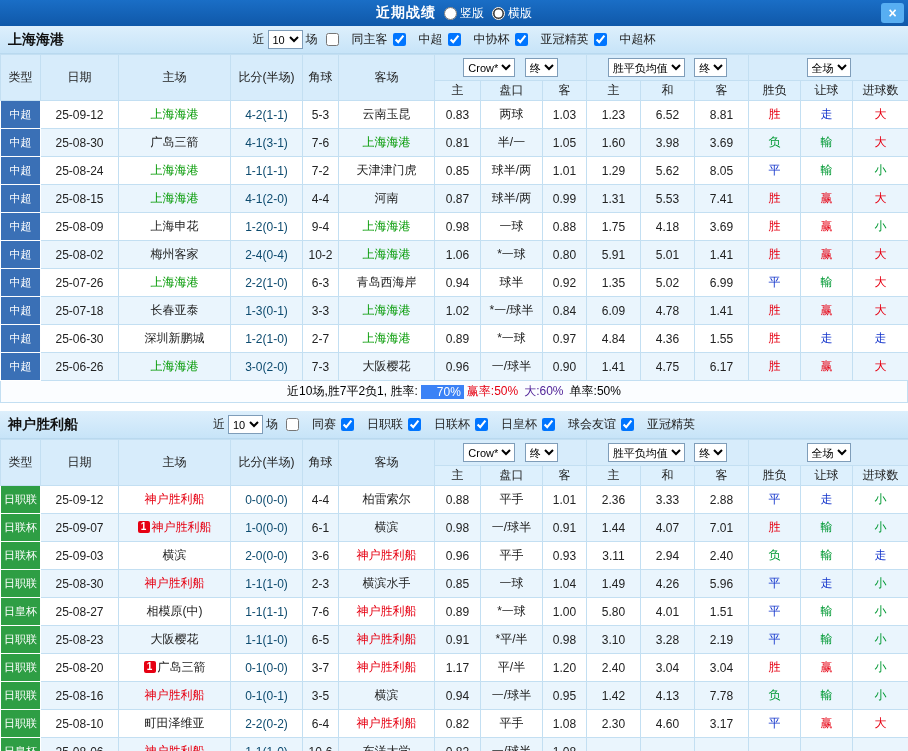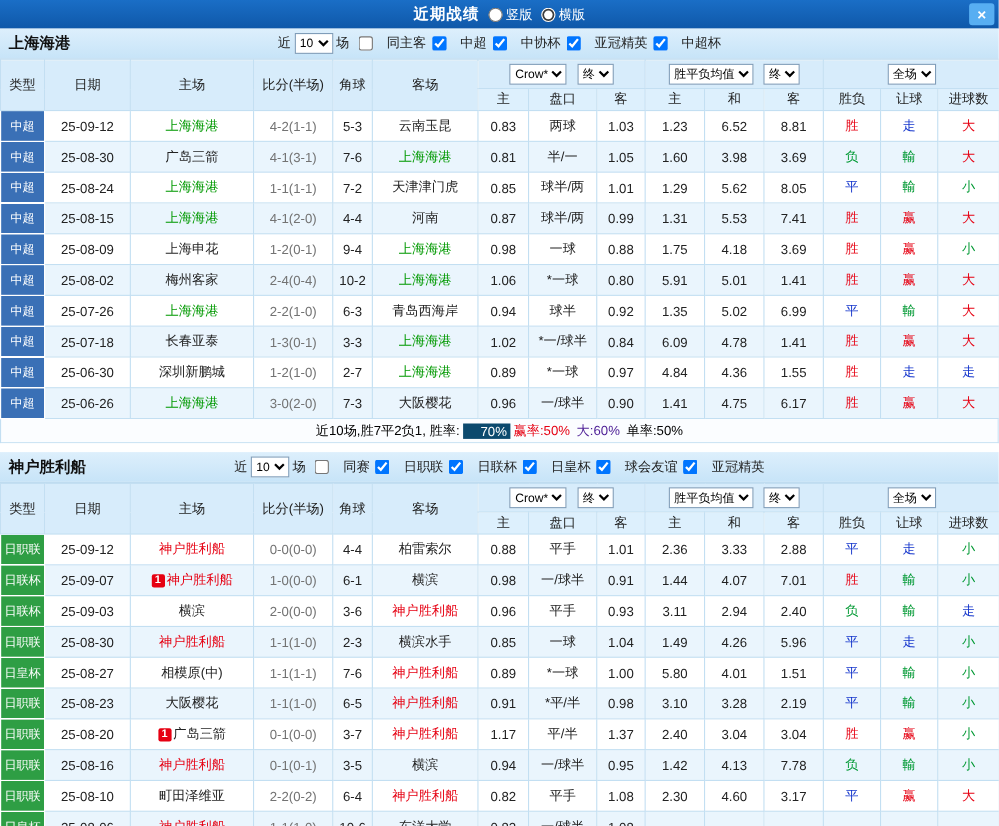--- a/index.html
+++ b/index.html
@@ -22,21 +22,21 @@
   th select + select { margin-left:6px; }
   table { width:908px; border-collapse:collapse; table-layout:fixed; }
   th,td { border:1px solid #c3dff2; text-align:center; font-weight:normal;
     overflow:hidden; white-space:nowrap; }
   thead tr.group th { height:26px; background:#d7ecfb; }
   thead tr.labels th { height:20px; background:#ddf0fd; }
   tbody tr { height:28px; }
   tbody tr.alt1 { background:#eaf5fd; }
   tbody tr.alt0 { background:#ffffff; }
   .cell-type { color:#fff; font-size:11px; border-color:#fff; }
-  .cell-score { color:#737373; }
+  .cell-score { color:#0c4a6e; }
   .badge1 { display:inline-block; min-width:12px; height:12px; line-height:12px;
     background:#e60012; color:#fff; font-size:10px; font-weight:bold;
     border-radius:2px; padding:0 1px; margin-right:2px; vertical-align:1px; }
   .badge1:empty { display:none; }
   .summary { height:22px; width:908px; border:1px solid #c3dff2; border-top:none;
     display:flex; align-items:center; justify-content:center; background:#fbfdff; }
   .summary span { padding:0 3px; }
   .gap { height:8px; background:#fff; }
 </style>
 </head>
@@ -299,21 +299,21 @@
     <td>6.17</td>
     <td class="res" style="color: rgb(230, 0, 18);">胜</td>
     <td class="res" style="color: rgb(230, 0, 18);">赢</td>
     <td class="res" style="color: rgb(230, 0, 18);">大</td>
   </tr>
     </tbody>
 </table>
 
 <div class="summary">
     <span class="alt0" style="color: rgb(0, 0, 0);">近10场,胜7平2负1, 胜率:</span>
-    <span class="alt1" style="color: rgb(255, 255, 255); background: #0c4a6e; padding-left: 16px;">70%</span>
+    <span class="alt1" style="color: rgb(255, 255, 255); background: #3b82f6; padding-left: 16px;">70%</span>
     <span class="alt0" style="color: rgb(230, 0, 18);">赢率:50%</span>
     <span class="alt1" style="color: #4c1d95;">大:60%</span>
     <span class="alt0" style="color: rgb(0, 0, 0);">单率:50%</span>
   </div>
 
 <div class="gap"></div>
 
 <div class="strip">
   <div class="team-name">神户胜利船</div>
   <div class="filter">
@@ -497,21 +497,21 @@
   </tr>
       <tr class="alt0">
     <td class="cell-type" style="background: rgb(46, 158, 68);">日职联</td>
     <td>25-08-20</td>
     <td><span class="badge1">1</span><span class="tname">广岛三箭</span></td>
     <td class="cell-score">0-1(0-0)</td>
     <td>3-7</td>
     <td><span class="tname" style="color: rgb(230, 0, 18);">神户胜利船</span></td>
     <td>1.17</td>
     <td>平/半</td>
-    <td>1.37</td>
+    <td>1.20</td>
     <td>2.40</td>
     <td>3.04</td>
     <td>3.04</td>
     <td class="res" style="color: rgb(230, 0, 18);">胜</td>
     <td class="res" style="color: rgb(230, 0, 18);">赢</td>
     <td class="res" style="color: rgb(0, 153, 51);">小</td>
   </tr>
       <tr class="alt1">
     <td class="cell-type" style="background: rgb(46, 158, 68);">日职联</td>
     <td>25-08-16</td>

